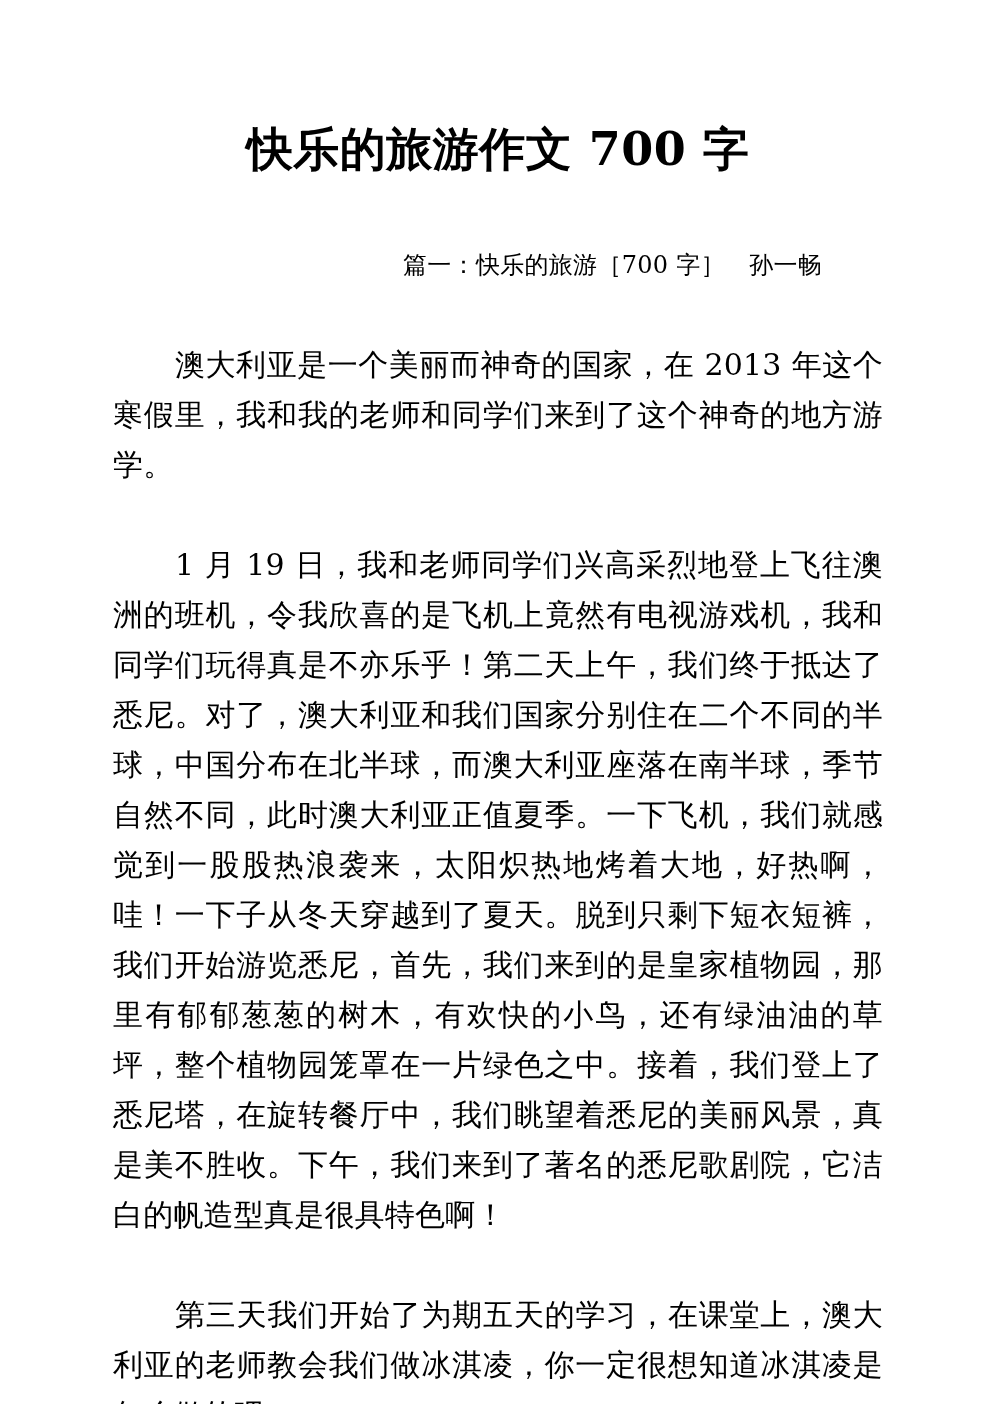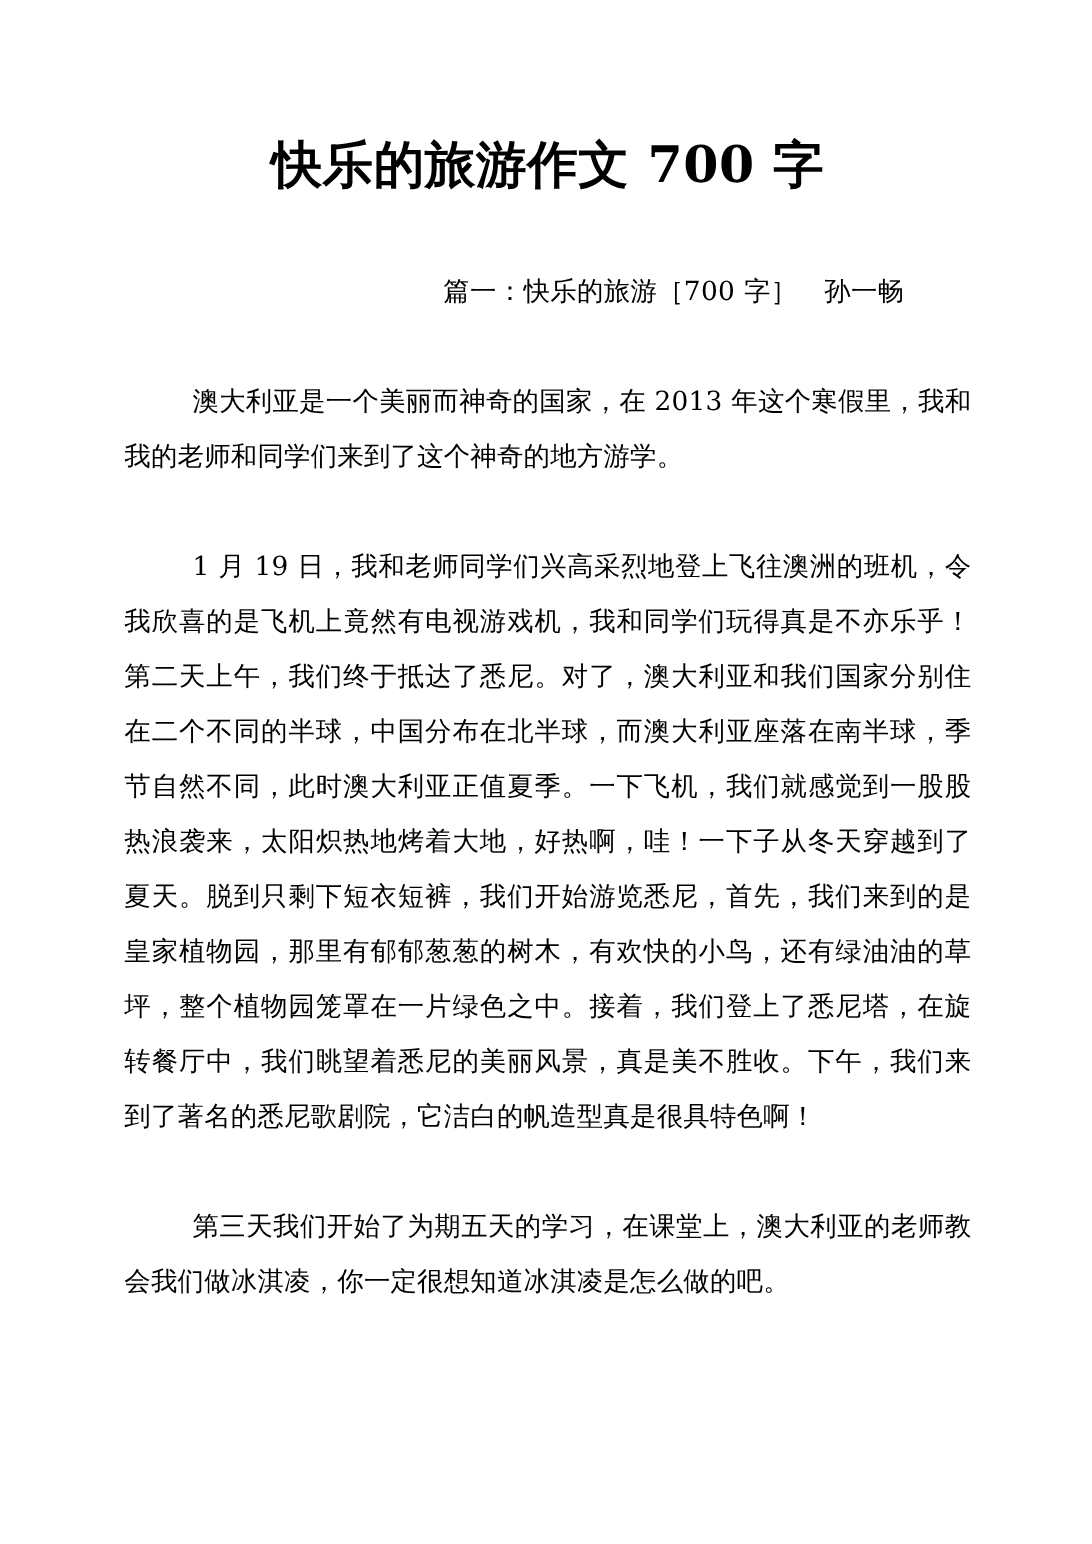--- a/index.html
+++ b/index.html
@@ -47,21 +47,21 @@
     font-weight: normal;
     line-height: 50px;
     margin: 0;
     padding-top: 68px;
     padding-left: 290px;
     white-space: pre;
     letter-spacing: 0.3px;
   }
 
   .para {
-    font-size: 24px;
+    font-size: 30px;
     line-height: 50px;
     margin: 0;
     text-align: justify;
     text-justify: inter-ideograph;
     text-indent: 62px;
     letter-spacing: 0.2px;
     word-break: break-all;
   }
 
   .para.gap-1 { padding-top: 50px; }

